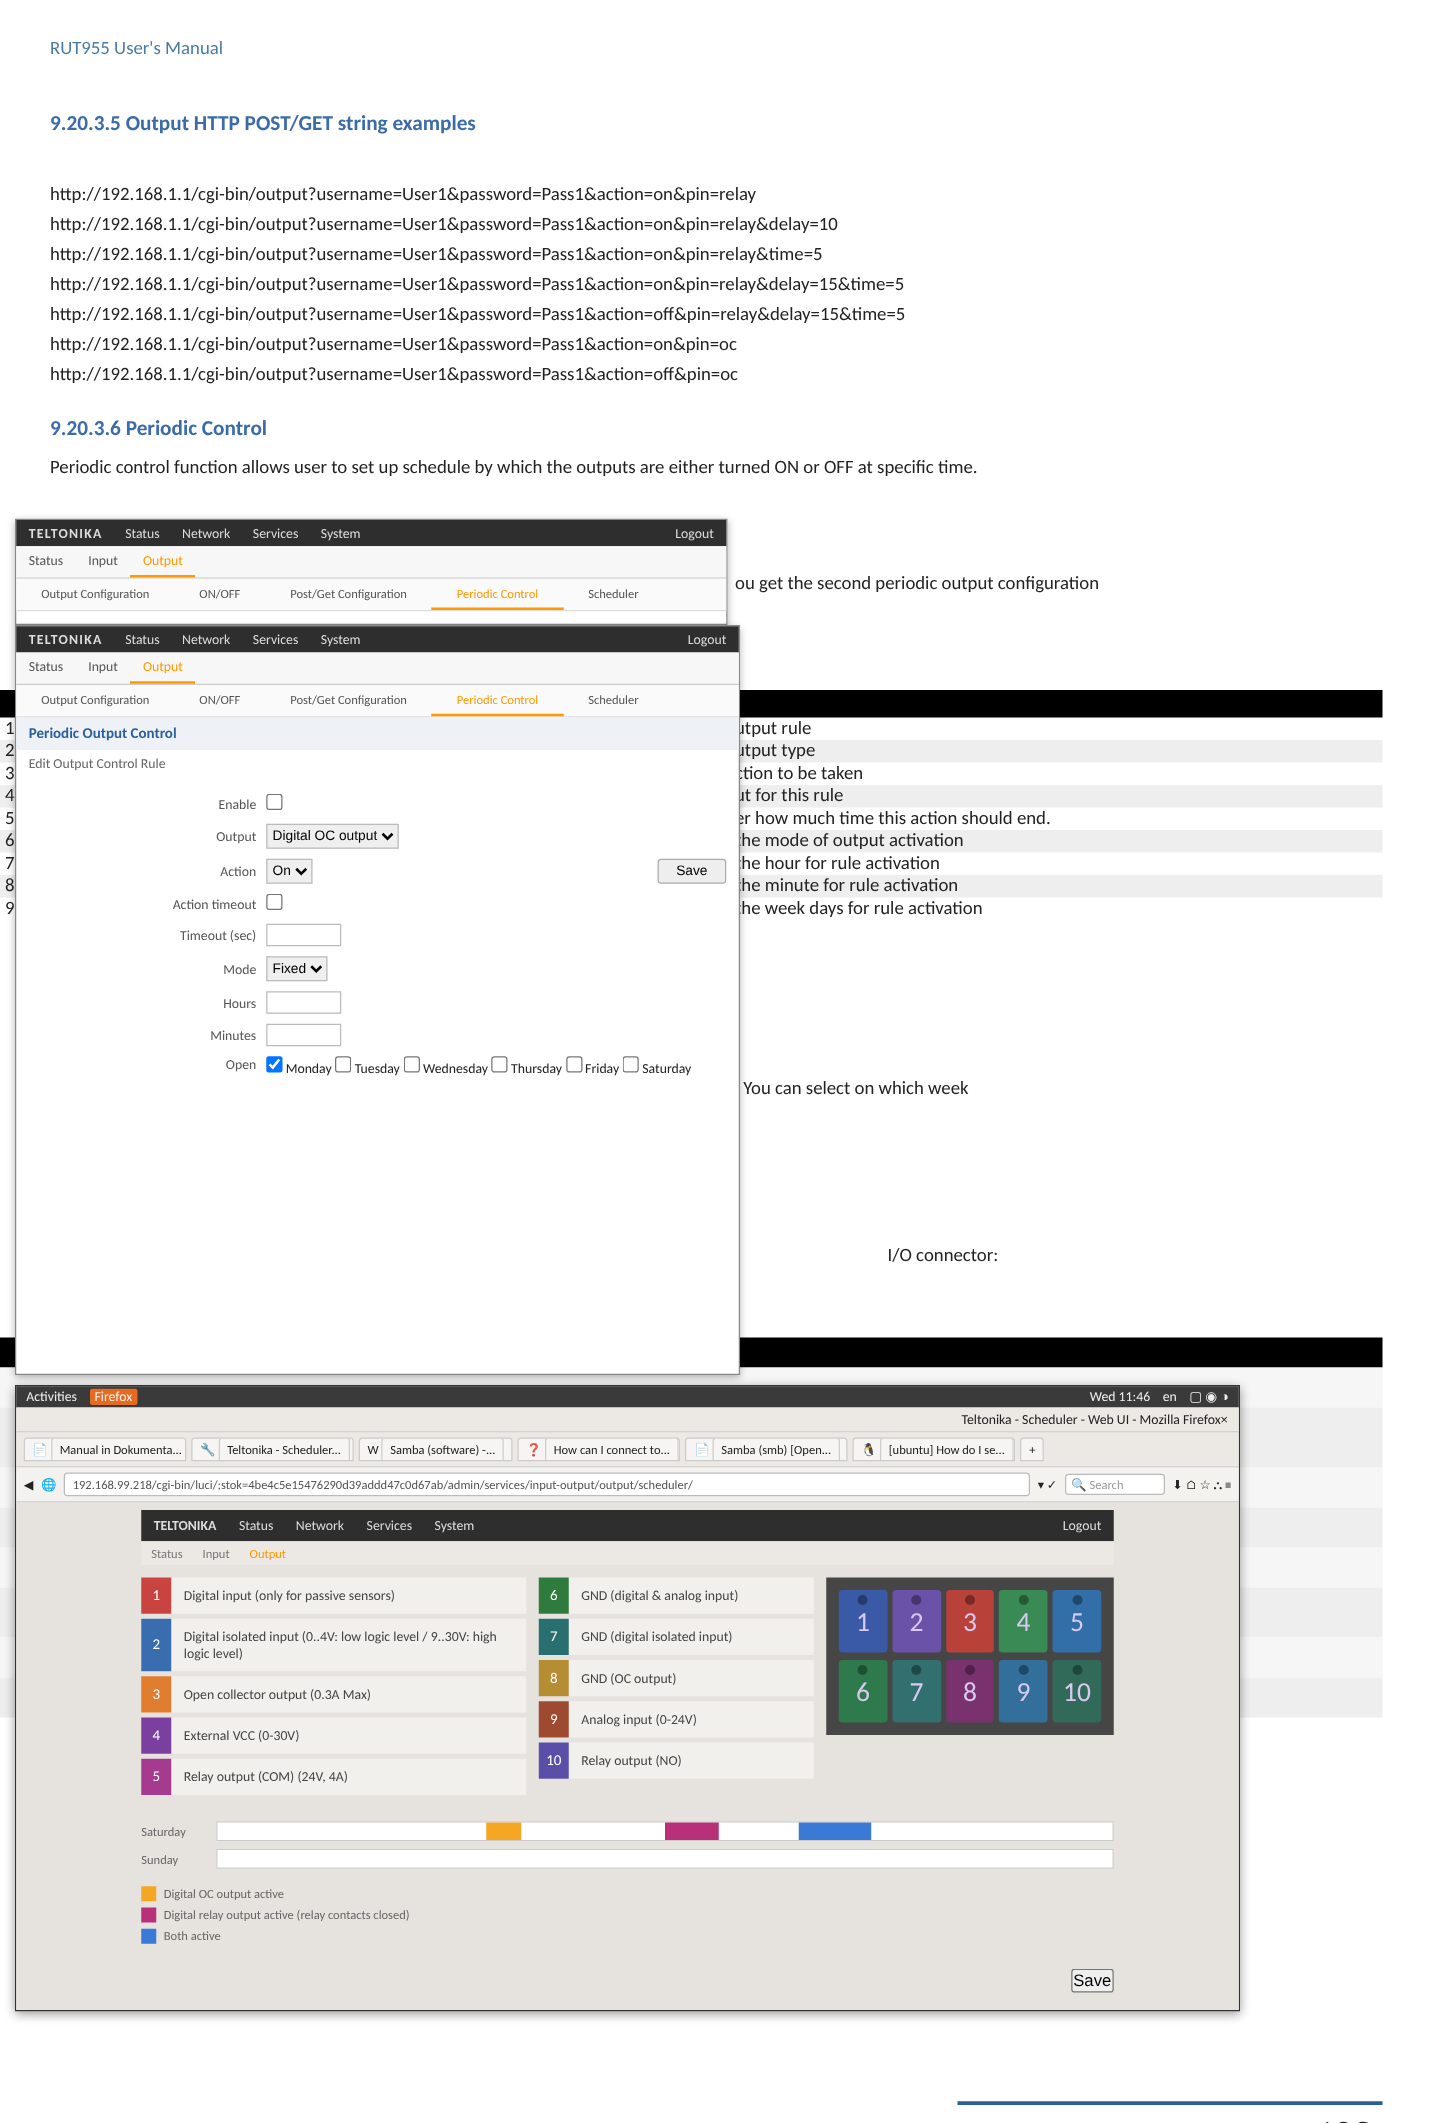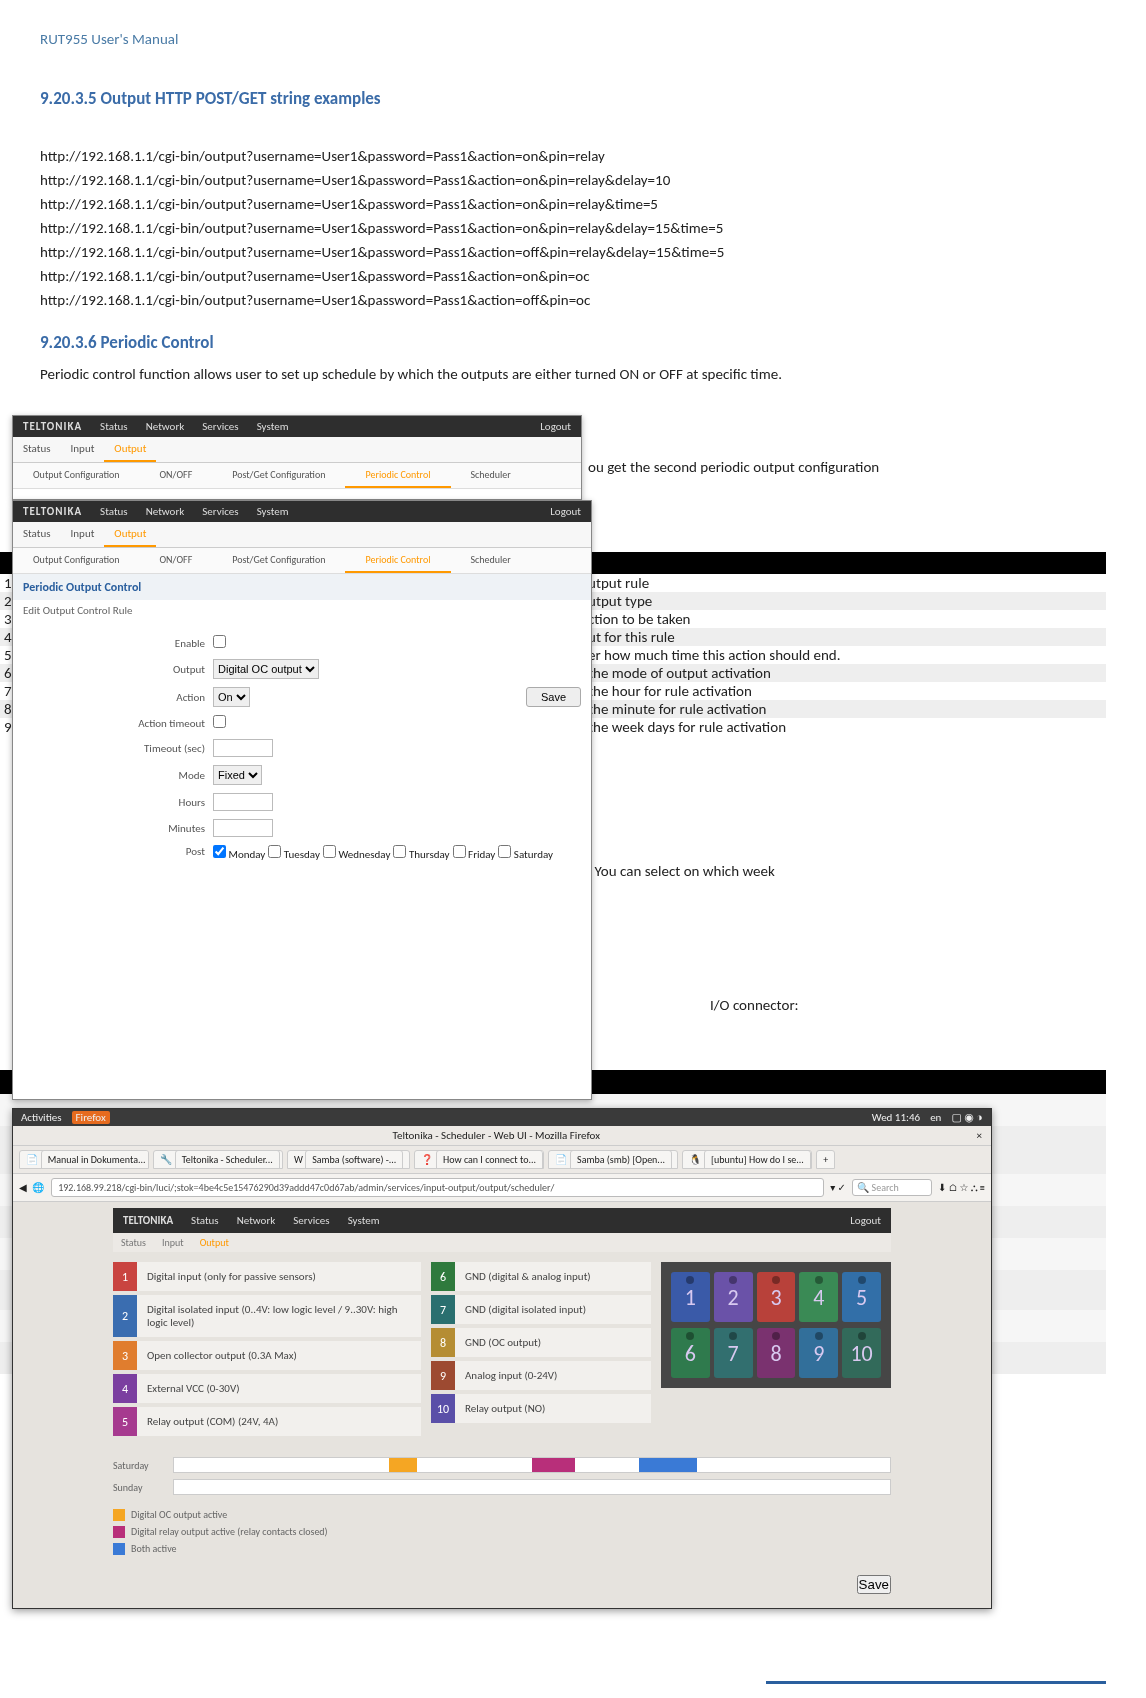--- a/index.html
+++ b/index.html
@@ -30,21 +30,21 @@
 .shot .form-row .ctl { }
 .shot input[type=text].tiny { width: 60px; height: 18px; border: 1px solid #bbb; font-size: 11px; }
 .shot select.tiny { height: 20px; font-size: 11px; border: 1px solid #bbb; }
 .shot .panel-title { background: #eef2f6; color: #2a5f9e; font-weight: bold; font-size: 12px; padding: 6px 10px; }
 .shot .sub-title { font-size: 11px; color: #666; padding: 4px 10px; }
 .shot .btn { background: #eee; border: 1px solid #aaa; border-radius: 3px; font-size: 11px; padding: 3px 14px; }
 
 
 .ioshot { position: absolute; left: 12px; top: 1108px; width: 980px; background: #eceae7; border: 1px solid #333; box-shadow: 0 2px 8px rgba(0,0,0,0.4); }
 .ioshot .titlebar { background: #3a3a3a; color: #eee; font-size: 11px; padding: 2px 8px; display: flex; gap: 10px; }
-.ioshot .winhead { background: #ece9e5; font-size: 11px; text-align: center; padding: 3px; border-bottom: 1px solid #ccc; }
+.ioshot .winhead { background: #ece9e5; font-size: 11px; text-align: right; padding: 3px; border-bottom: 1px solid #ccc; }
 .ioshot .browsertabs { background: #ece9e5; font-size: 10px; padding: 4px 6px; display: flex; gap: 4px; border-bottom: 1px solid #ccc; }
 .ioshot .browsertabs span { background: #f6f5f3; border: 1px solid #ccc; border-radius: 3px 3px 0 0; padding: 2px 6px; white-space: nowrap; overflow: hidden; max-width: 130px; }
 .ioshot .addrbar { background: #f4f2ef; font-size: 10px; padding: 4px 6px; display: flex; gap: 6px; align-items: center; border-bottom: 1px solid #ccc; }
 .ioshot .addrbar .addr { flex: 1; background: #fff; border: 1px solid #bbb; border-radius: 3px; padding: 2px 6px; color: #555; overflow: hidden; }
 .ioshot .inner-top { background: #2e2e2e; color: #ddd; font-size: 11px; padding: 6px 10px; display: flex; gap: 18px; align-items: center; margin: 0 100px; }
 .ioshot .inner-tabs { display: flex; font-size: 10px; background: #ece9e5; margin: 0 100px; }
 .ioshot .inner-tabs span { padding: 3px 8px; color: #777; }
 .ioshot .inner-tabs span.active { color: #f90; }
 .io-grid { display: flex; gap: 10px; padding: 10px 100px; align-items: flex-start; }
 .io-col { flex: 1; }
@@ -231,21 +231,21 @@
       </div>
     <div class="form-row">
         <div class="lbl">Hours</div>
         <div class="ctl"><input type="text" class="tiny" style=""></div>
       </div>
     <div class="form-row">
         <div class="lbl">Minutes</div>
         <div class="ctl"><input type="text" class="tiny" style=""></div>
       </div>
     <div class="form-row" style="align-items:flex-start;">
-        <div class="lbl">Post</div>
+        <div class="lbl">Open</div>
       <div class="ctl" style="display:flex; flex-direction:row; gap:3px;">
         <label><input type="checkbox" checked="" style=""> <span>Monday</span></label>
         <label><input type="checkbox" style=""> <span>Tuesday</span></label>
         <label><input type="checkbox" style=""> <span>Wednesday</span></label>
         <label><input type="checkbox" style=""> <span>Thursday</span></label>
         <label><input type="checkbox" style=""> <span>Friday</span></label>
         <label><input type="checkbox" style=""> <span>Saturday</span></label>
       </div>
     </div>
   </div>

